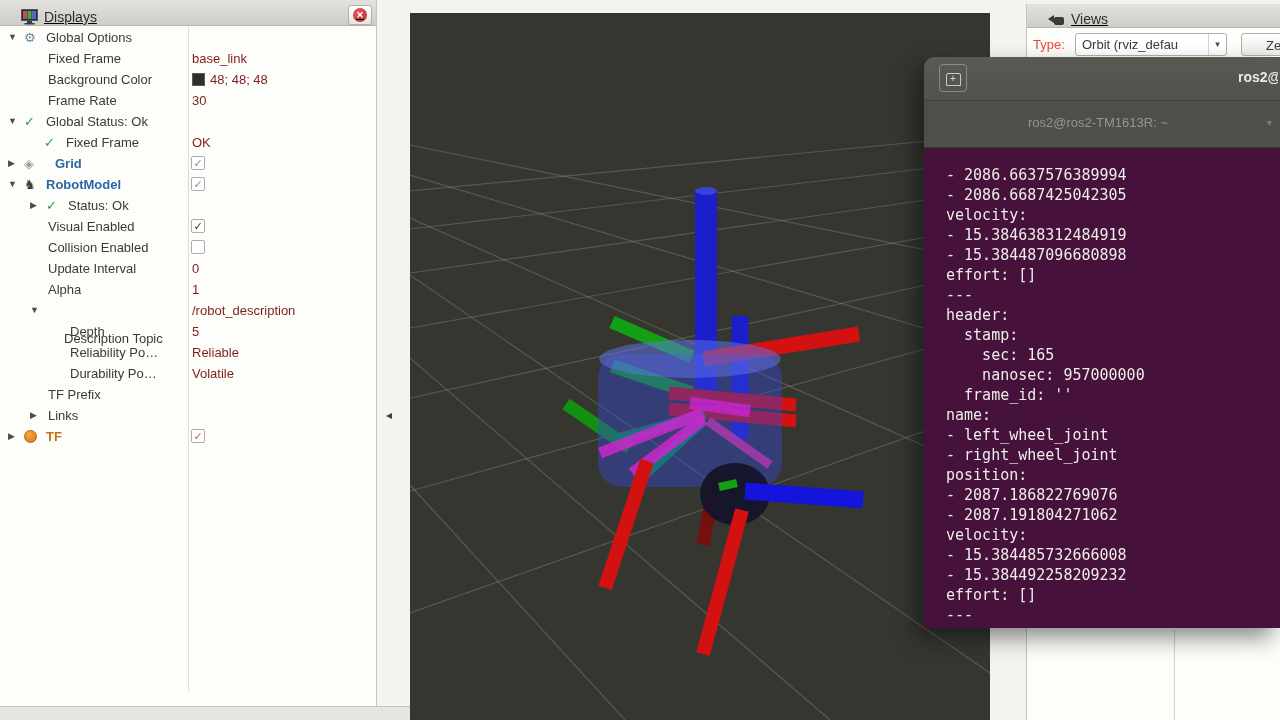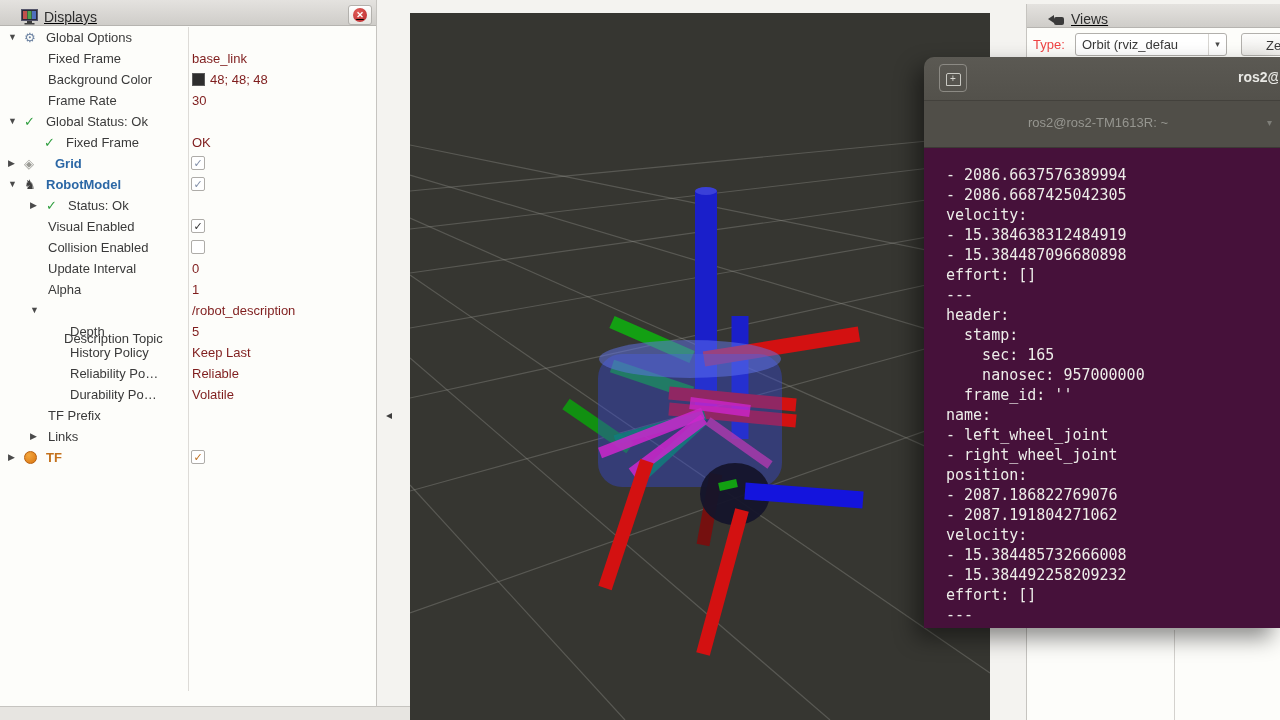--- a/index.html
+++ b/index.html
@@ -160,24 +160,20 @@
           <span class="rvalue" style="left: 192px;">1</span>
         </div>
         <div class="trow">
           <span class="arrow" style="left: 30px;">▼</span>
           <span class="rlabel" style="left: 64px; margin-top: 28px;">Description Topic</span>
           <span class="rvalue" style="left: 192px;">/robot_description</span>
         </div>
         <div class="trow">
           <span class="rlabel" style="left: 70px;">Depth</span>
           <span class="rvalue" style="left: 192px;">5</span>
-        </div>
-        <div class="trow">
-          <span class="rlabel" style="left: 70px;">History Policy</span>
-          <span class="rvalue" style="left: 192px;">Keep Last</span>
         </div>
         <div class="trow">
           <span class="rlabel" style="left: 70px;">Reliability Po…</span>
           <span class="rvalue" style="left: 192px;">Reliable</span>
         </div>
         <div class="trow">
           <span class="rlabel" style="left: 70px;">Durability Po…</span>
           <span class="rvalue" style="left: 192px;">Volatile</span>
         </div>
         <div class="trow">

